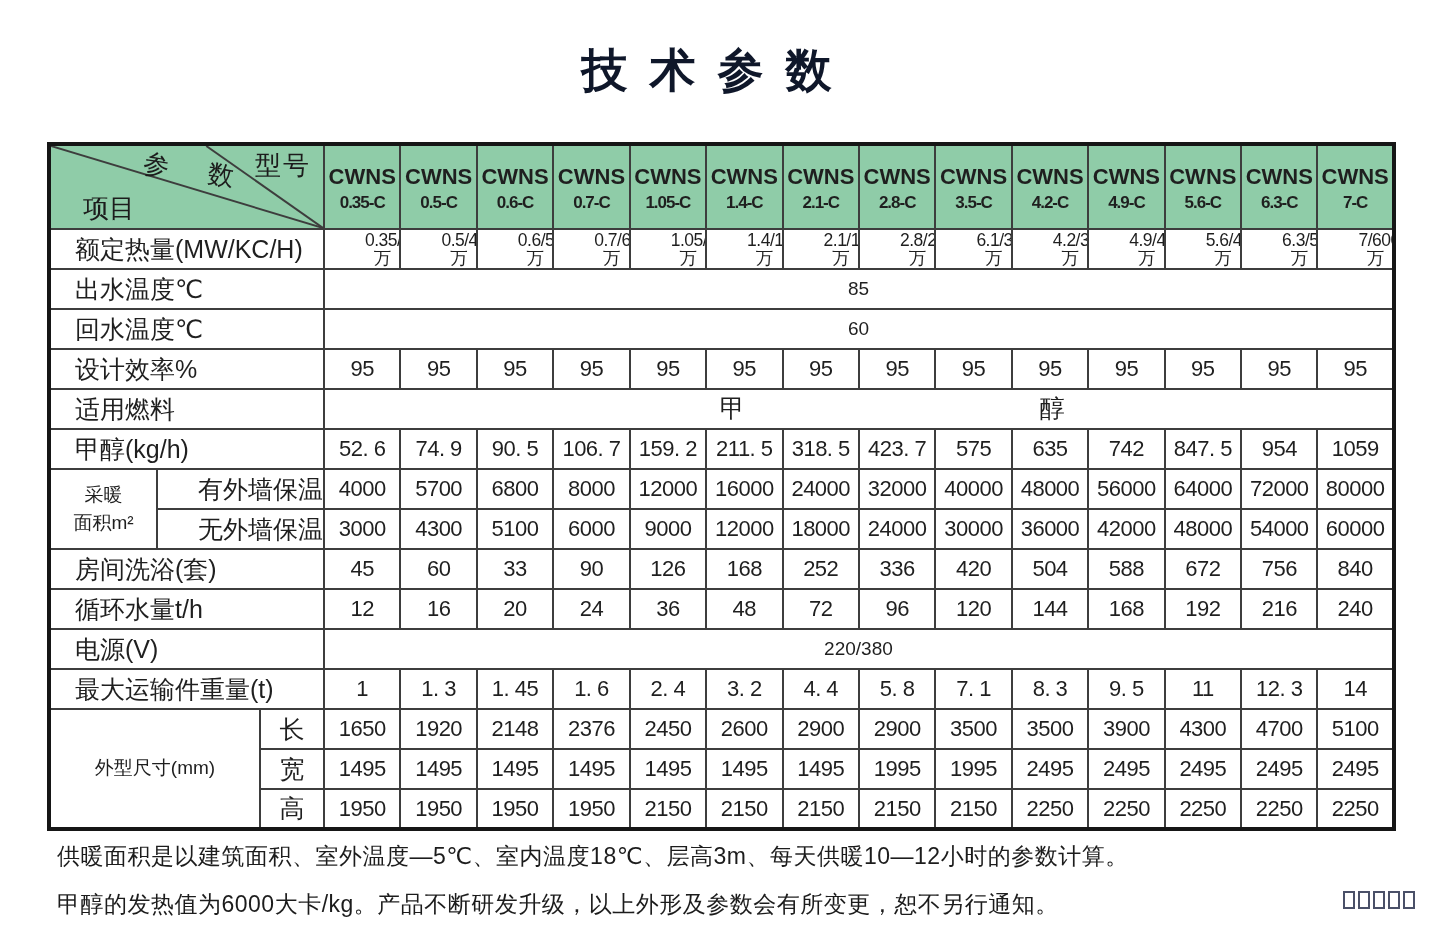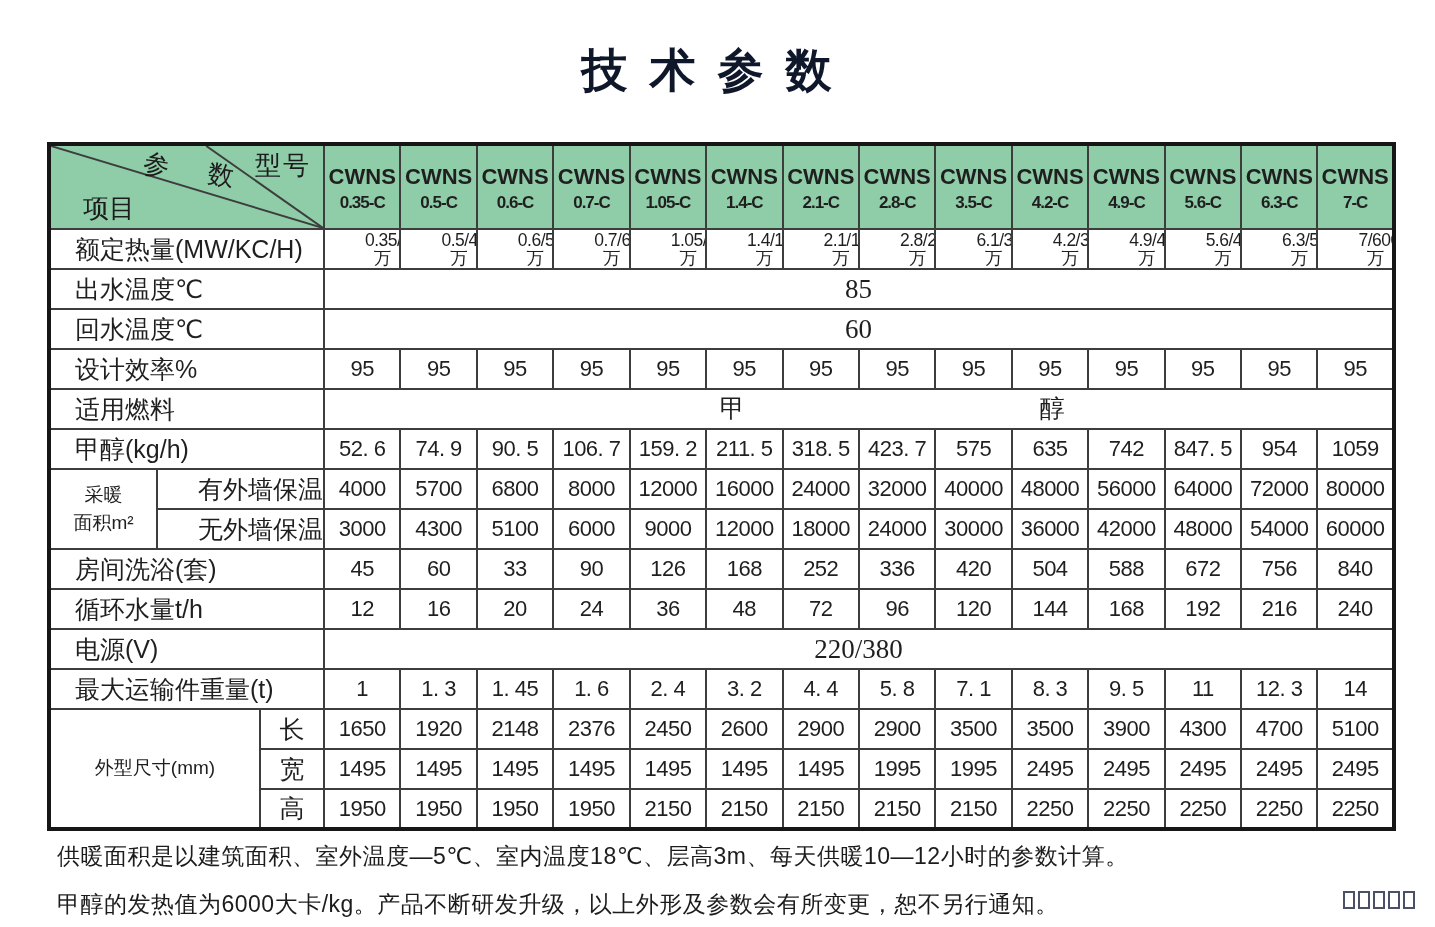--- a/index.html
+++ b/index.html
@@ -35,21 +35,21 @@
   
   .mh .l1{display:block;font-weight:bold;font-size:22px;letter-spacing:0px;margin-top:2px;}
   .mh .l2{display:block;font-size:17px;font-weight:600;letter-spacing:-1px;margin-top:6px;}
   
   th.rl{text-align:left;padding-left:24px;font-size:25px;white-space:nowrap;}
   th.sl2{text-align:right;padding-left:22px;font-size:25px;white-space:nowrap;}
   th.sl1{font-size:25px;}
   th.grp{font-size:19px;line-height:1.5;}
   td.v{font-size:22px;letter-spacing:-0.5px;}
   tr.condensed td.v{font-size:17.5px;letter-spacing:-0.5px;padding-left:40px;}
-  td.mv{font-size:27px;font-family:Liberation Serif, serif;}
+  td.mv{font-size:19px;}
   
   td.fuel{position:relative;}
   td.fuel span{position:absolute;top:50%;transform:translateY(-54%);font-size:25px;}
   td.fuel .p0{left:37%;}
   td.fuel .p1{left:67%;}
   .notes{position:absolute;left:57px;top:841px;font-size:23px;color:#1c1c1c;}
   .notes div{margin-bottom:17px;white-space:nowrap;letter-spacing:0.5px;}
   .tofu-row{position:absolute;left:1343px;top:891px;display:flex;gap:3px;}
   .tofu{width:12px;height:18px;border:2px solid #4a5068;box-sizing:border-box;background:#fff;}
 </style>

